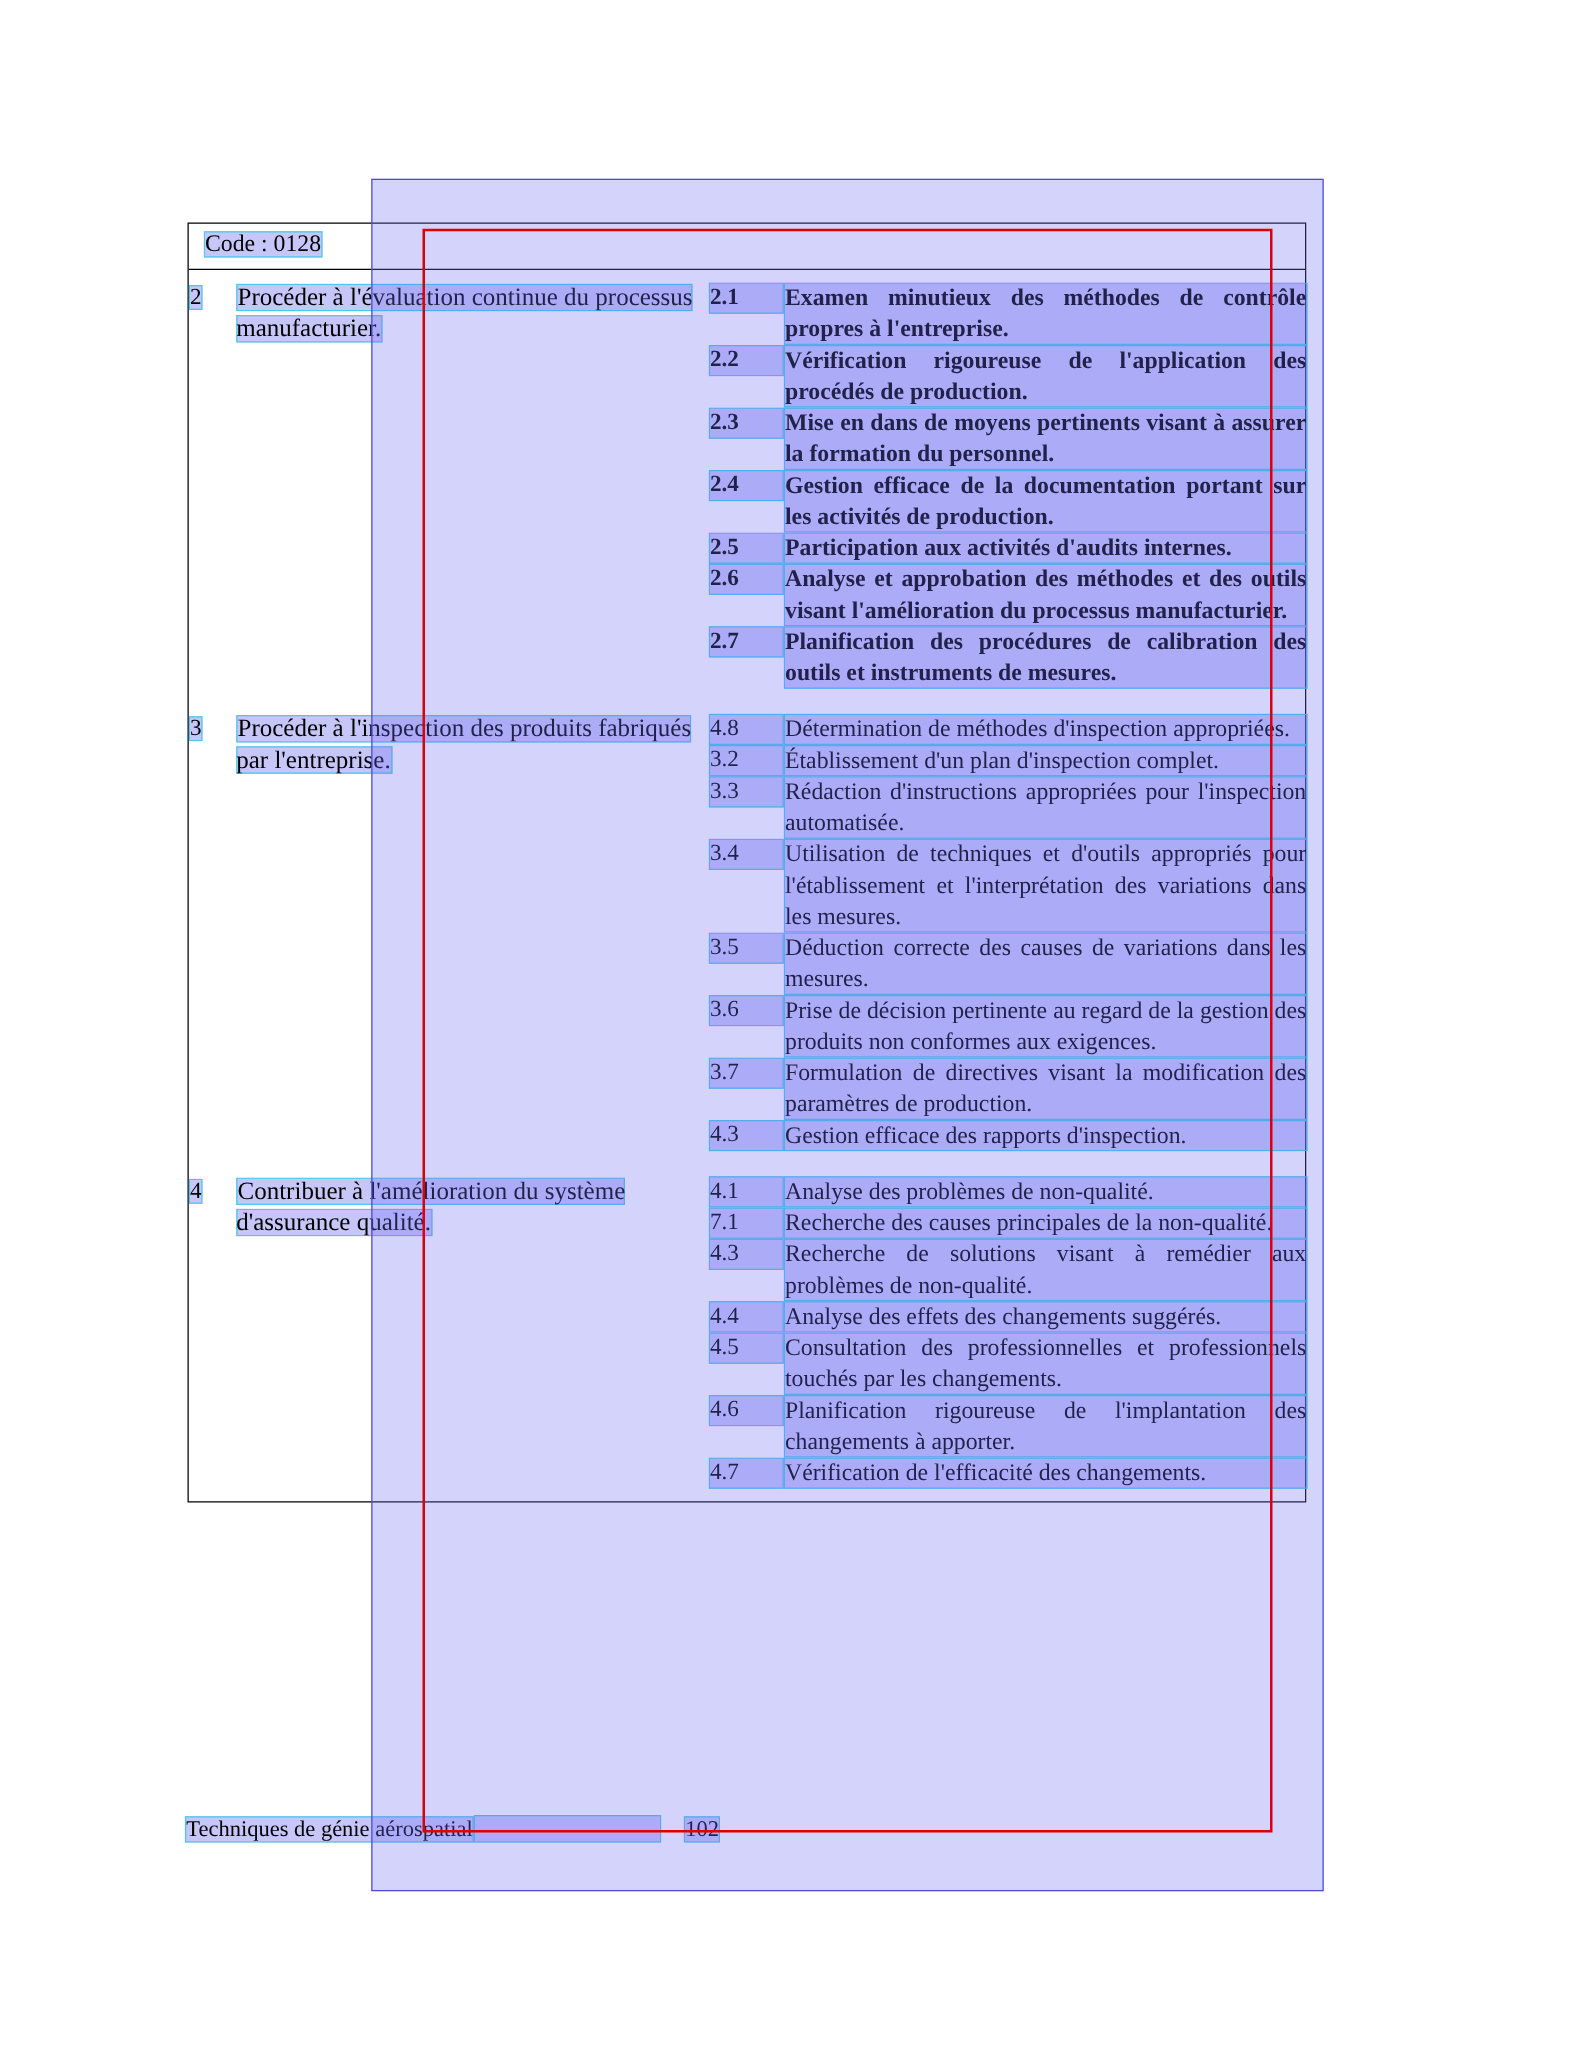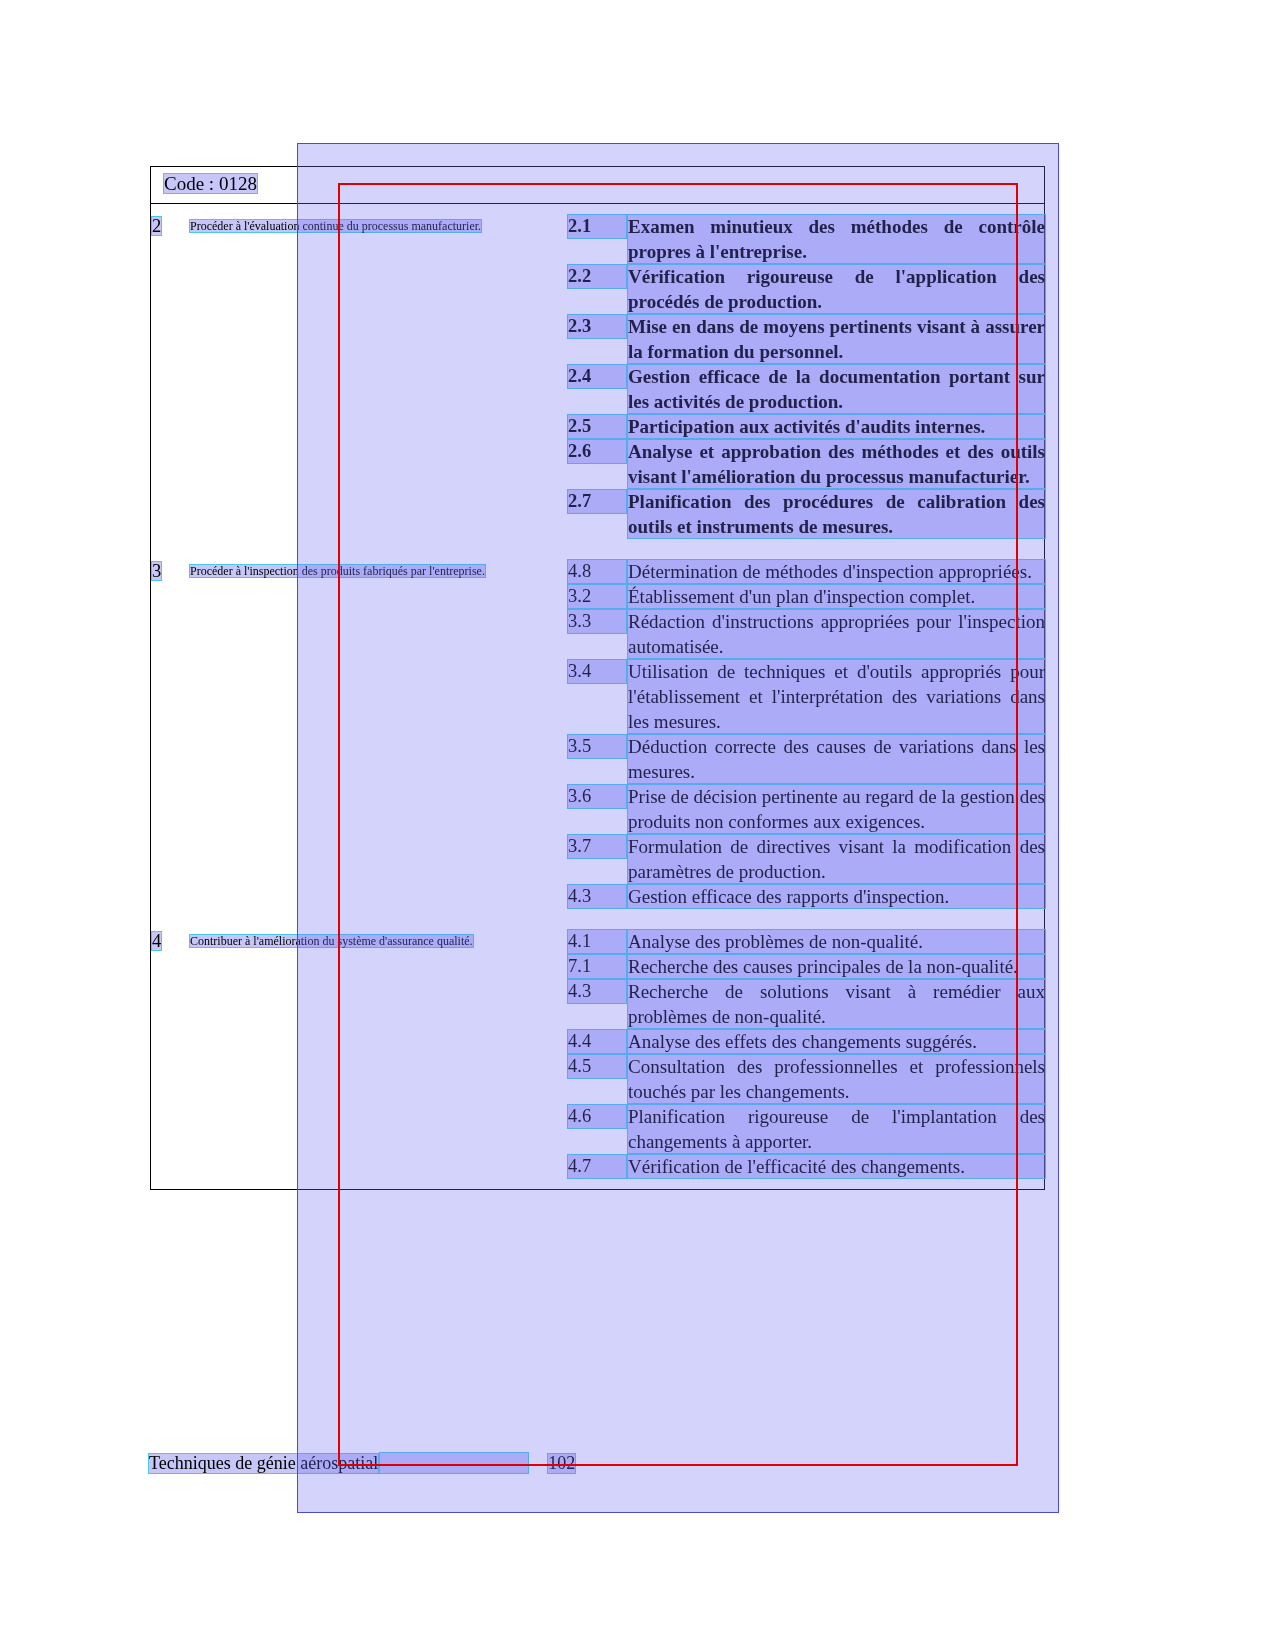--- a/index.html
+++ b/index.html
@@ -39,21 +39,21 @@
     border: 2px solid #e00000;
     box-sizing: border-box;
     z-index: 6;
     pointer-events: none;
   }
 
   
   #doc-table {
     position: absolute;
     left: 150px;
-    top: 166px;
+    top: 178px;
     width: 895px;
     border: 1px solid #000000;
     box-sizing: border-box;
     z-index: 2;
     background: transparent;
   }
 
   .code-row {
     border-bottom: 1px solid #000000;
     padding: 6px 0 8px 12px;
@@ -73,21 +73,21 @@
     padding: 0;
   }
   td.col-num   { width: 38px; }
   td.col-comp  { width: 378px; }
   td.col-elnum { width: 58px; font-weight: bold; }
   td.col-elem  { width: 421px; }
 
   .comp-block { padding-top: 10px; padding-bottom: 10px; }
 
   .line {
-    font-size: 12px;
+    font-size: 20px;
     line-height: 25px;
   }
 
   
   .hl {
     background: rgba(120, 120, 240, 0.42);
     box-shadow: 0 0 0 1px rgba(60, 200, 230, 0.9) inset;
     display: inline;
     padding: 0 1px;
   }

